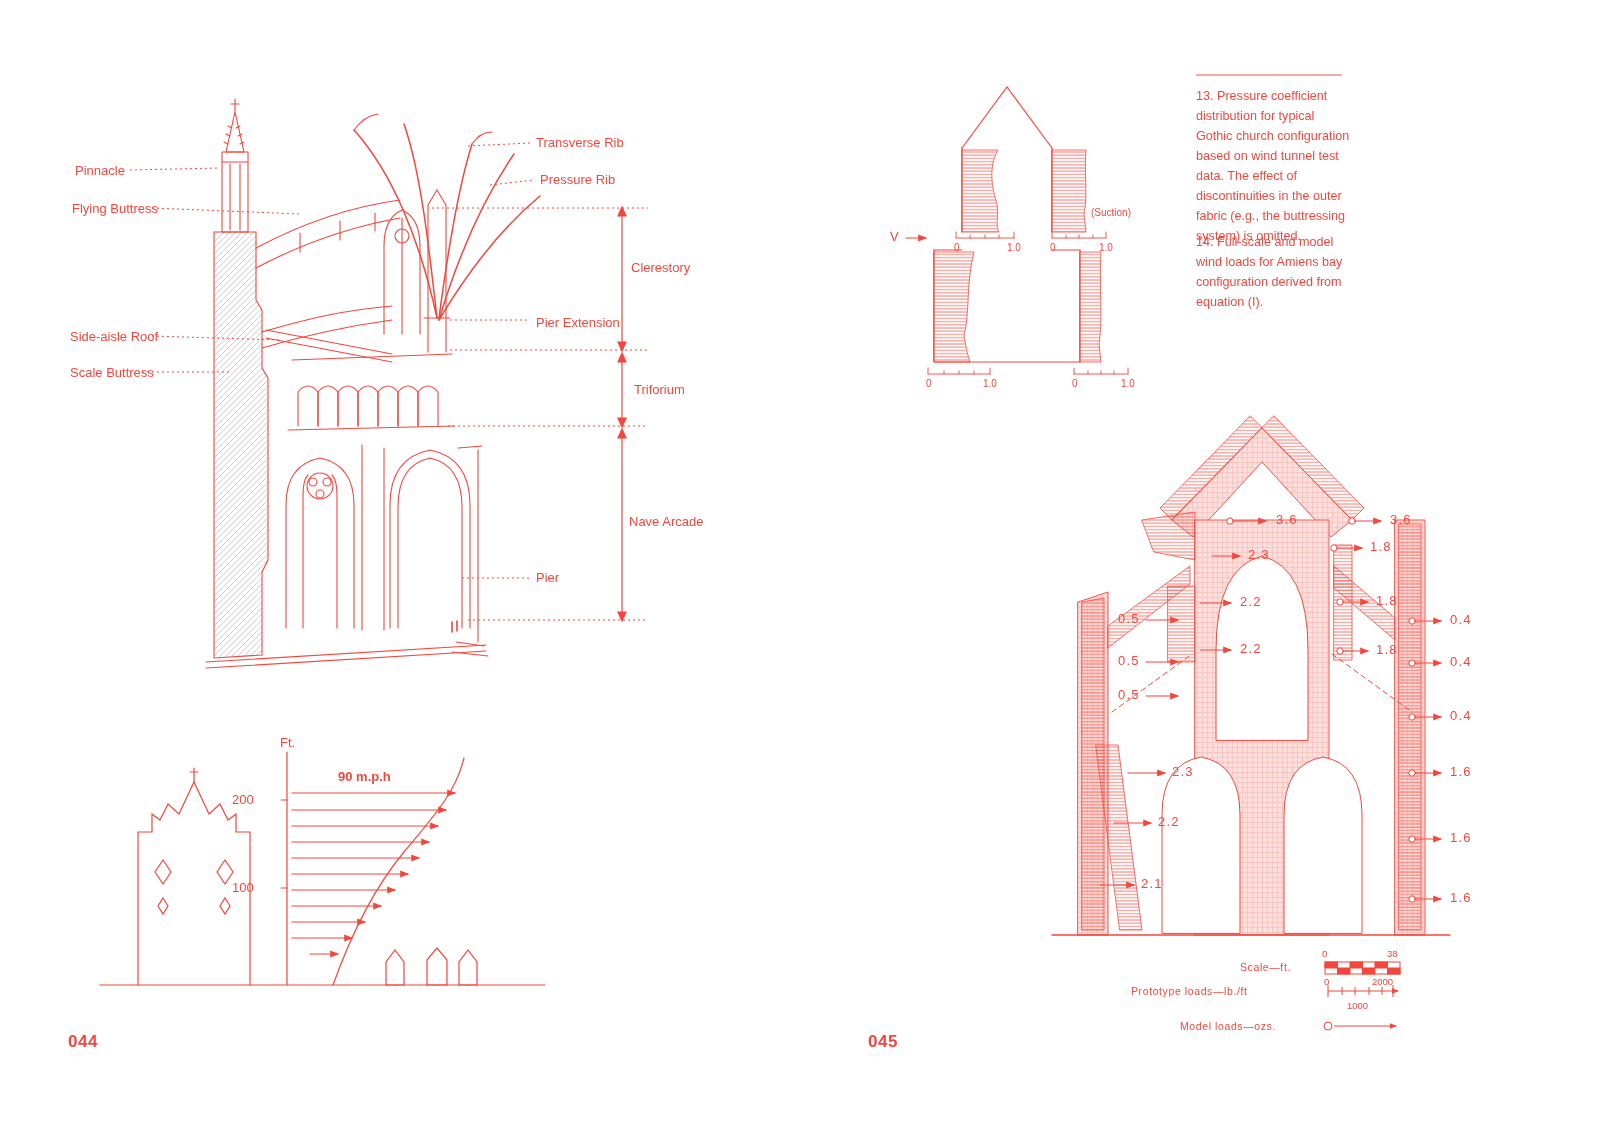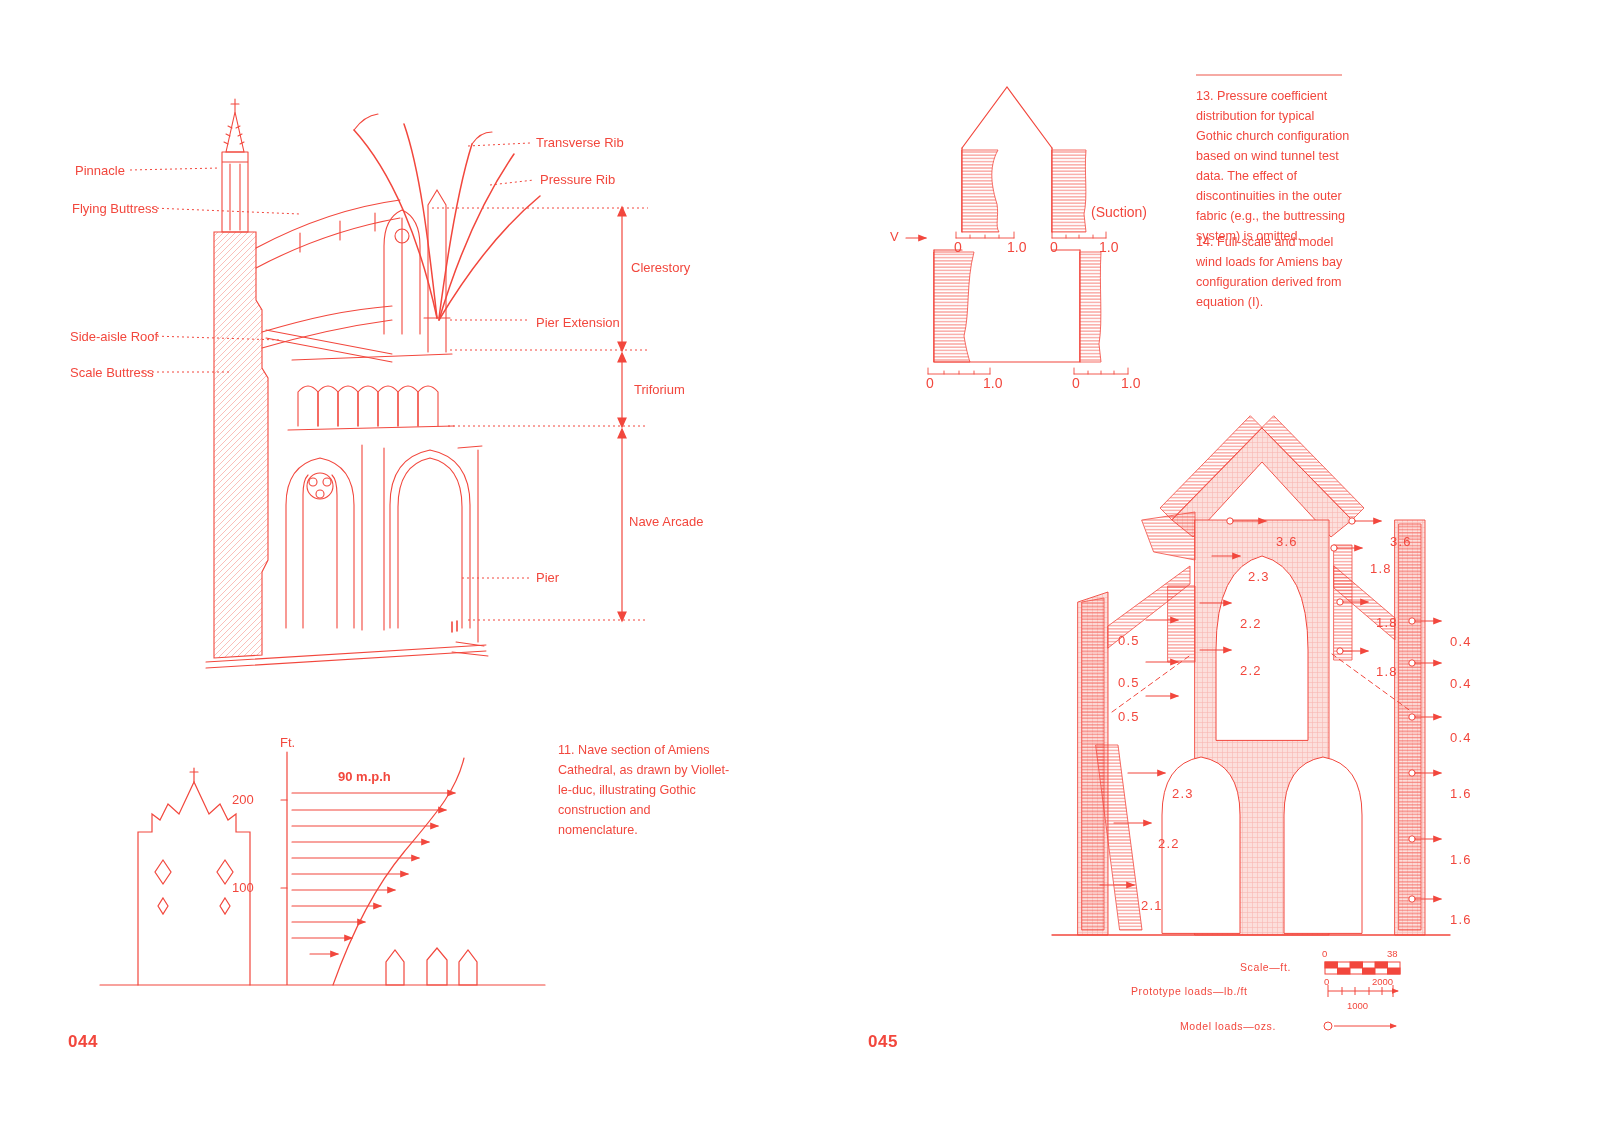--- a/index.html
+++ b/index.html
@@ -1,27 +1,27 @@
 <!DOCTYPE html>
 <html><head>
 <meta charset="utf-8">
 <style>
   :root{ --ink:#f2473d; --pink:#f6aaa4; }
   html,body{margin:0;padding:0;background:#fff;}
   #page{position:relative;width:1600px;height:1145px;background:#ffffff;overflow:hidden;
         font-family:"Liberation Sans",sans-serif;}
   svg{position:absolute;left:0;top:0;}
   .lbl{position:absolute;color:var(--ink);font-size:13px;line-height:14px;white-space:nowrap;}
-  .sm{font-size:14px;line-height:9px;}
+  .sm{font-size:10px;line-height:9px;}
   .t9{font-size:9.5px;line-height:10px;}
   .t10{font-size:10.5px;line-height:11px;letter-spacing:.6px;}
   .cap{font-size:12.6px;line-height:20px;white-space:normal;}
   .pg{font-size:17px;font-weight:bold;letter-spacing:.5px;text-align:center;}
   .bold{font-weight:bold;}
-  .num{letter-spacing:1.2px;margin-top:22px;}
+  .num{letter-spacing:1.2px;}
   .ra{text-align:left;}
   .rule{position:absolute;background:var(--pink);height:2px;}
 </style>
 </head>
 <body>
 
 <div id="page">
 
 <svg width="1600" height="1145" viewBox="0 0 1600 1145">
   <defs>
@@ -265,21 +265,20 @@
 <span class="lbl" style="left:536px;top:316px">Pier Extension</span>
 <span class="lbl" style="left:634px;top:383px">Triforium</span>
 <span class="lbl" style="left:629px;top:515px">Nave Arcade</span>
 <span class="lbl" style="left:536px;top:571px">Pier</span>
 
 <span class="lbl" style="left:280px;top:736px">Ft.</span>
 <span class="lbl bold" style="left:338px;top:770px">90 m.p.h</span>
 <span class="lbl ra" style="left:232px;top:793px;width:42px">200</span>
 <span class="lbl ra" style="left:232px;top:881px;width:42px">100</span>
 
-<div class="lbl cap" style="left:558px;top:740px;width:172px">11. Nave section of Amiens Cathedral, as drawn by Viollet-le-duc, illustrating Gothic construction and nomenclature.</div>
 
 <span class="lbl pg" style="left:68px;top:1035px">044</span>
 <span class="lbl pg" style="left:868px;top:1035px">045</span>
 
 <div class="rule" style="left:1196px;top:74px;width:146px"></div>
 <div class="lbl cap" style="left:1196px;top:86px;width:154px">13. Pressure coefficient distribution for typical Gothic church configuration based on wind tunnel test data. The effect of discontinuities in the outer fabric (e.g., the buttressing system) is omitted.</div>
 <div class="lbl cap" style="left:1196px;top:232px;width:154px">14. Full-scale and model wind loads for Amiens bay configuration derived from equation (I).</div>
 
 <span class="lbl" style="left:890px;top:230px">V</span>
 <span class="lbl sm" style="left:1091px;top:208px">(Suction)</span>

